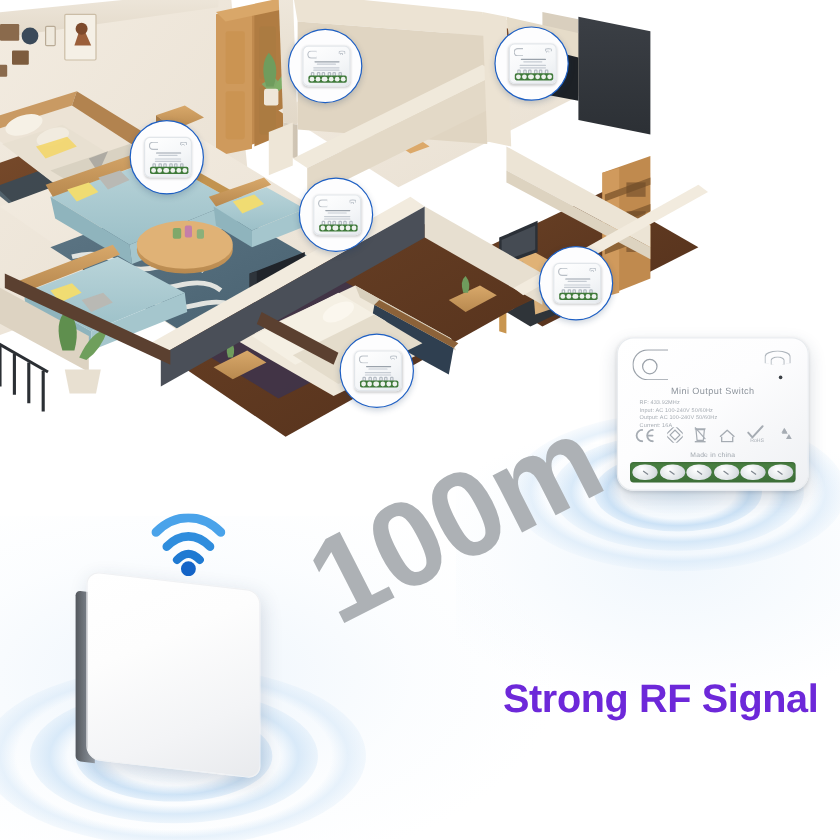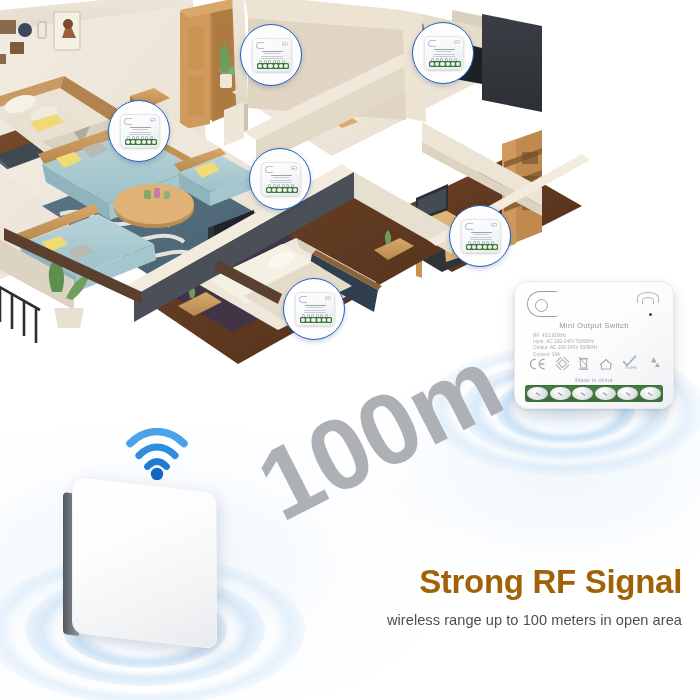--- a/index.html
+++ b/index.html
@@ -136,21 +136,21 @@
     letter-spacing:-1px;
     transform:rotate(-27deg);
     transform-origin:left top;
     white-space:nowrap;
     font-family:"Liberation Sans", sans-serif;
   }
 
   
   .headline {
     position:absolute; left:0; right:18px; top:563px; text-align:right;
-    font-size:33px; font-weight:700; color:#a16207; letter-spacing:-.3px;
+    font-size:33px; font-weight:700; color:#6d28d9; letter-spacing:-.3px;
   }
   .subline {
     position:absolute; left:0; right:18px; top:612px; text-align:right;
     font-size:14.6px; color:#4a4f55; letter-spacing:.05px;
   }
 
   
   .wash { position:absolute; left:-60px; top:430px; width:520px; height:300px;
     background:radial-gradient(ellipse at 40% 45%, rgba(224,237,250,.55) 0%, rgba(240,247,253,.25) 45%, rgba(255,255,255,0) 72%);
     pointer-events:none; }
@@ -734,15 +734,14 @@
       <circle cx="31" cy="46" r="6.2" fill="#1464c8"></circle>
     </svg>
   </div>
 
   <div class="wallsw">
     <div class="edge"></div>
     <div class="face"></div>
   </div>
 
   <div class="headline">Strong RF Signal</div>
-  <div class="subline">wireless range up to 100 meters in open area</div>
 
 </div>
 
 </body></html>

